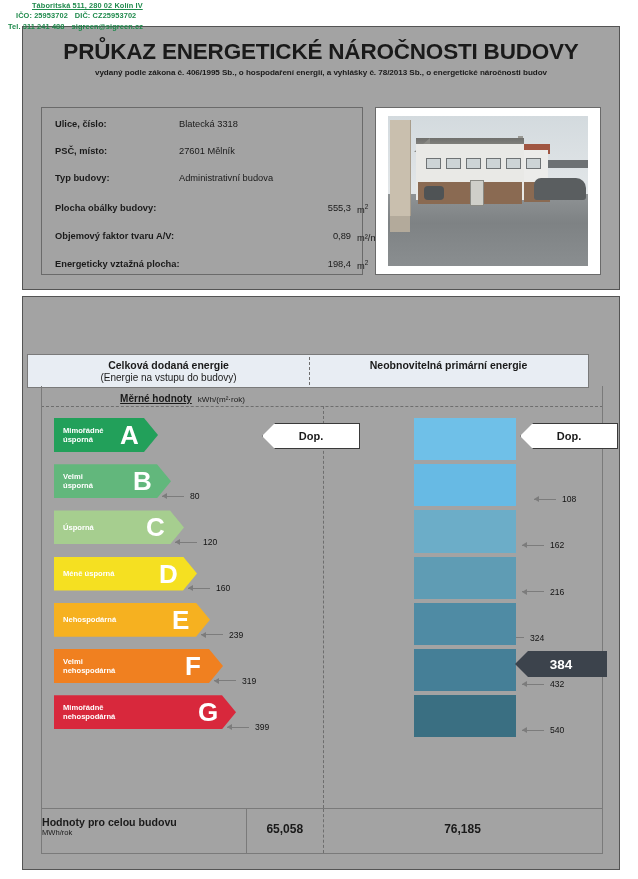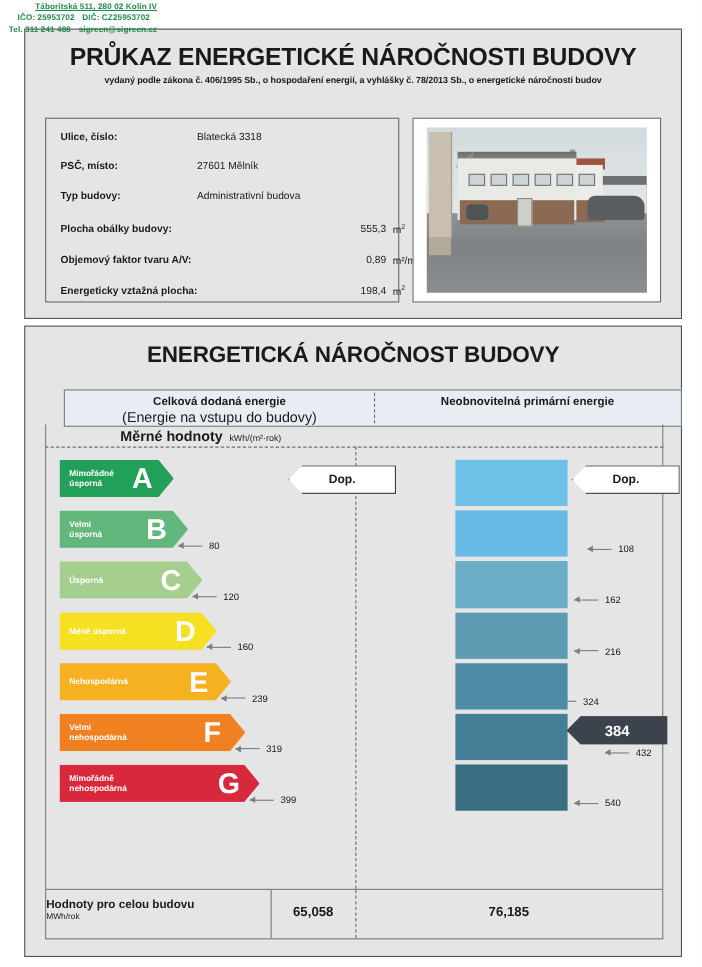--- a/index.html
+++ b/index.html
@@ -9,21 +9,21 @@
 
   
   .stamp{position:absolute;left:8px;top:1px;width:230px;color:#1f8a4c;
          font-size:7.4px;font-weight:bold;line-height:10.4px;letter-spacing:.1px;z-index:30;}
   .stamp .l1{padding-left:24px;text-decoration:underline;}
   .stamp .l2{padding-left:8px;}
   .stamp .l3{padding-left:0px;}
   .stamp .sp{display:inline-block;width:7px;}
 
   
-  .frame{position:absolute;border:1.6px solid #545454;background:#e5e5e5;}
+  .frame{position:absolute;border:1.6px solid #545454;background:#a3a3a3;}
   #frame-top{left:22px;top:26px;width:596px;height:262px;}
   #frame-bottom{left:22px;top:296px;width:596px;height:572px;}
 
   
   .doc-title{position:absolute;left:0;right:0;top:12px;text-align:center;
              font-size:22.5px;font-weight:bold;letter-spacing:-.2px;}
   .doc-sub{position:absolute;left:0;right:0;top:41px;text-align:center;
            font-size:8.1px;font-weight:bold;letter-spacing:-.05px;}
   .sec-title{position:absolute;left:0;right:0;top:14px;text-align:center;
              font-size:20.5px;font-weight:bold;letter-spacing:-.2px;}
@@ -60,36 +60,36 @@
   #ph-g2{left:136px;top:66px;width:26px;height:20px;background:#8a6a52;}
   #ph-door{left:82px;top:64px;width:12px;height:24px;background:#cfcfc9;border:1px solid #8a8a84;}
   .ph-win{position:absolute;top:42px;width:13px;height:9px;background:#cdd4d6;
           border:1px solid #6f7375;}
   #ph-carport{left:150px;top:44px;width:50px;height:8px;background:#6d7174;}
   #ph-car{left:146px;top:62px;width:52px;height:22px;border-radius:7px 10px 3px 3px;
           background:#5a5e60;}
   #ph-car2{left:36px;top:70px;width:20px;height:14px;border-radius:4px;background:#4f5355;}
 
   
-  #scale-head{position:absolute;left:35px;top:57px;width:560px;height:32px;
+  #scale-head{position:absolute;left:4px;top:57px;width:560px;height:32px;
               border:1.2px solid #7a7a7a;background:#e8edf3;text-decoration:underline;}
   #scale-head .divider{position:absolute;left:50.2%;top:2px;bottom:2px;
               border-left:1.3px dashed #6e6e6e;}
   .col-head{position:absolute;top:4px;text-align:center;}
   .col-head .t{font-size:10.5px;font-weight:bold;}
-  .col-head .s{font-size:13px;margin-top:1px;}
+  .col-head .s{font-size:10px;margin-top:1px;}
   #col-left{left:0;width:50.2%;}
   #col-right{left:50.2%;width:49.8%;}
 
   #units-row{position:absolute;left:18px;top:89px;width:560px;height:20px;
              border-left:1.2px solid #7a7a7a;border-right:1.2px solid #7a7a7a;
              border-bottom:1.3px dashed #6e6e6e;}
   #units-inner{position:absolute;left:0;width:50.2%;top:2px;text-align:center;
                white-space:nowrap;}
-  #units-inner .mv{font-size:13px;font-weight:bold;}
+  #units-inner .mv{font-size:10px;font-weight:bold;text-decoration:underline;}
   #units-inner .uu{font-size:8.1px;margin-left:6px;}
 
   #scale-body{position:absolute;left:18px;top:109px;width:560px;height:402px;
               border-left:1.2px solid #7a7a7a;border-right:1.2px solid #7a7a7a;}
   #body-divider{position:absolute;left:50.2%;top:0;bottom:0;border-left:1.3px dashed #6e6e6e;}
 
   
   .arrow{position:absolute;left:12px;display:flex;align-items:center;
          clip-path:polygon(0 0, calc(100% - 14px) 0, 100% 50%, calc(100% - 14px) 100%, 0 100%);}
   .arrow .lbl{font-size:7.6px;font-weight:bold;color:#fff;line-height:9px;
@@ -177,21 +177,20 @@
       <div class="ph" id="ph-door"></div>
       <div class="ph" id="ph-car"></div>
       <div class="ph" id="ph-car2"></div>
       <div class="ph" id="ph-pillar"></div>
       <div class="ph" id="ph-pillar-base"></div>
     </div>
   </div>
 </div>
 
 <div class="frame" id="frame-bottom">
-  <div class="sec-title">ENERGETICKÁ NÁROČNOST BUDOVY</div>
 
   <div id="scale-head">
     <div class="col-head" id="col-left">
       <div class="t">Celková dodaná energie</div>
       <div class="s">(Energie na vstupu do budovy)</div>
     </div>
     <div class="col-head" id="col-right">
       <div class="t">Neobnovitelná primární energie</div>
     </div>
     <div class="divider"></div>
@@ -276,21 +275,21 @@
       <div class="tick" style="left: 480px; top: 143.6px;">
         <span class="ar"></span>
         <span class="tv">216</span>
       </div>
       <div class="band" style="top: 150.6px; height: 42.2px; background: rgb(95, 156, 180);"></div>
       <div class="tick" style="left: 460px; top: 189.8px;">
         <span class="ar"></span>
         <span class="tv">324</span>
       </div>
       <div class="band" style="top: 196.8px; height: 42.2px; background: rgb(79, 139, 164);"></div>
-      <div class="tick" style="left: 508px; top: 236px; justify-content: space-between;">
+      <div class="tick" style="left: 480px; top: 236px; justify-content: space-between;">
         <span class="ar"></span>
         <span class="tv">432</span>
       </div>
       <div class="band" style="top: 243px; height: 42.2px; background: rgb(69, 127, 151);"></div>
       <div class="tick" style="left: 480px; top: 282.2px;">
         <span class="ar"></span>
         <span class="tv">540</span>
       </div>
       <div class="band" style="top: 289.2px; height: 42.2px; background: rgb(58, 111, 130);"></div>
       <div class="dop" style="left: 220px; top: 17px;">

